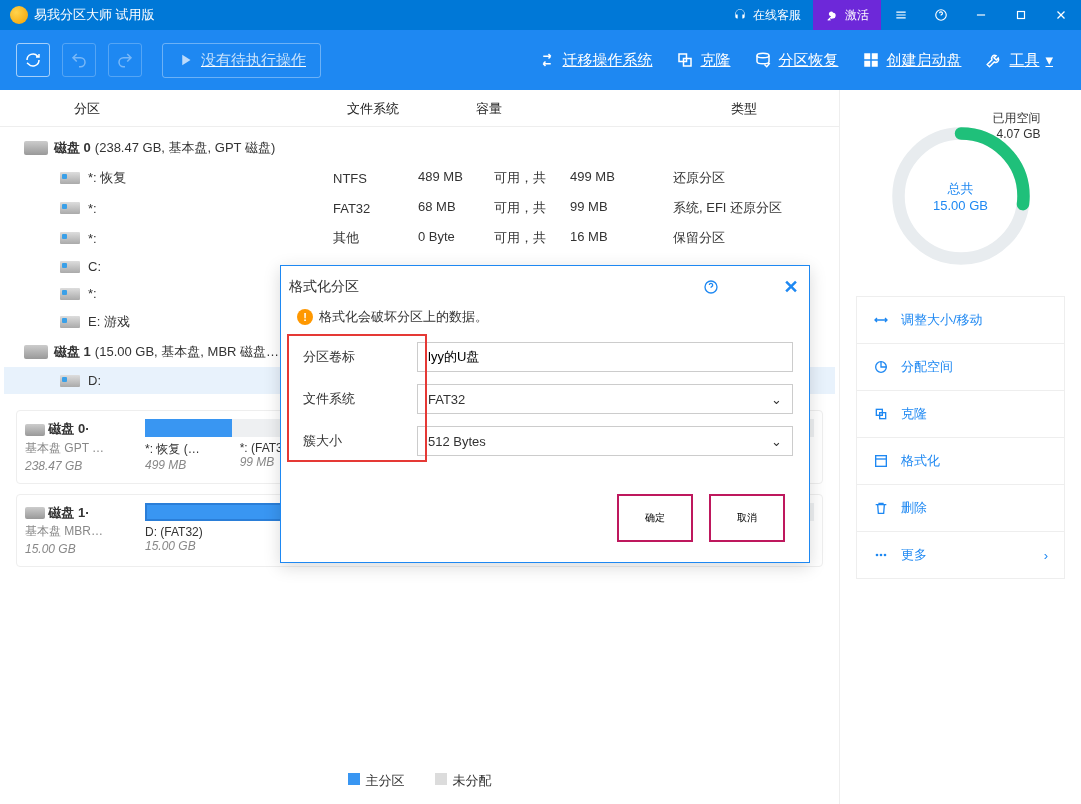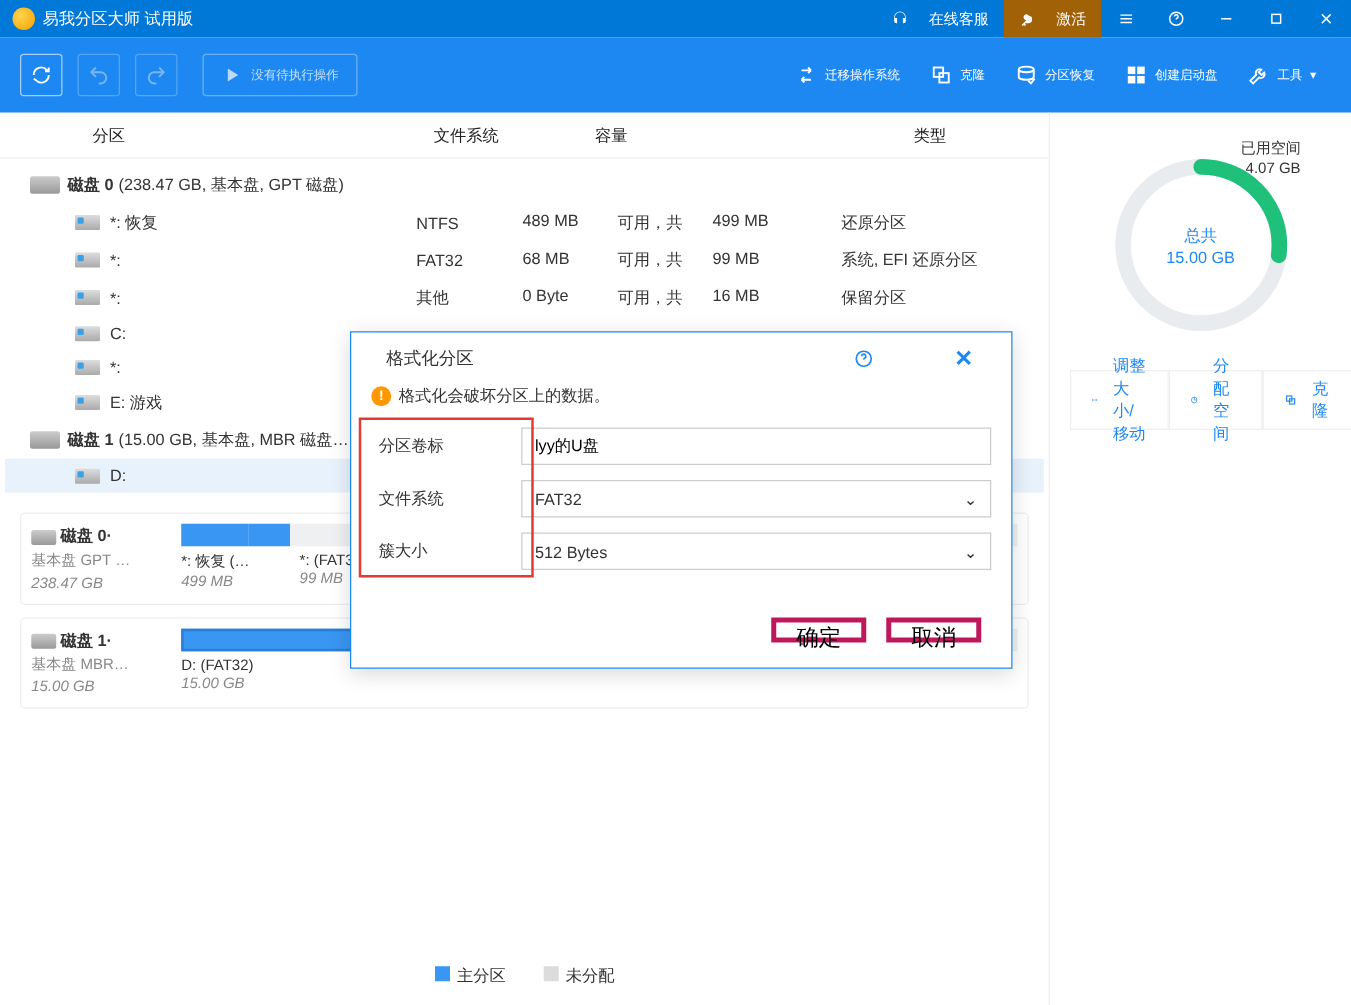--- a/index.html
+++ b/index.html
@@ -1,26 +1,26 @@
 <!DOCTYPE html>
 <html><head>
 <meta charset="utf-8">
 <style>
 * { box-sizing: border-box; margin: 0; padding: 0; }
 body { font-family: "Microsoft YaHei", Arial, sans-serif; font-size: 13px; color: #333; background: #fff; width: 1081px; height: 804px; overflow: hidden; position: relative; }
 
 .titlebar { background: #0078d7; height: 30px; display: flex; align-items: center; color: #fff; padding-left: 10px; font-size: 13px; }
 .titlebar .logo { width: 18px; height: 18px; border-radius: 50%; background: radial-gradient(circle at 35% 35%, #ffd34d, #f5a100); margin-right: 6px; }
 .titlebar .spacer { flex: 1; }
-.titlebar .tbtn { height: 30px; padding: 0 12px; display: flex; align-items: center; font-size: 12px; cursor: pointer; gap: 16px; }
-.titlebar .tbtn.orange { background: #a16207; }
+.titlebar .tbtn { height: 30px; padding: 0 12px; display: flex; align-items: center; font-size: 12px; cursor: pointer; gap: 6px; }
+.titlebar .tbtn.orange { background: #6d28d9; }
 .titlebar .ticon { width: 14px; height: 14px; display: inline-block; }
 .titlebar .win { width: 40px; justify-content: center; }
 
-.toolbar { background: #1e88f2; height: 60px; display: flex; align-items: center; padding: 0 16px; color: #fff; font-size: 10px; }
+.toolbar { background: #1e88f2; height: 60px; display: flex; align-items: center; padding: 0 16px; color: #fff; font-size: 15px; text-decoration: underline; }
 .toolbar .group { display: flex; align-items: center; gap: 12px; }
 .toolbar .iconbtn { width: 34px; height: 34px; border: 1px solid rgba(255,255,255,0.6); border-radius: 3px; display: flex; align-items: center; justify-content: center; cursor: pointer; }
 .toolbar .iconbtn.disabled { opacity: 0.4; cursor: default; }
 .toolbar .status { color: rgba(255,255,255,0.75); margin-left: 8px; border: 1px solid rgba(255,255,255,0.35); padding: 7px 14px; border-radius: 3px; display: flex; align-items: center; gap: 6px; }
 .toolbar .spacer { flex: 1; }
 .toolbar .action { display: flex; align-items: center; gap: 6px; padding: 0 12px; cursor: pointer; height: 60px; }
 .toolbar svg { width: 18px; height: 18px; }
 
 .main { display: flex; height: 714px; }
 .left { width: 840px; border-right: 1px solid #eee; display: flex; flex-direction: column; }
@@ -63,40 +63,40 @@
 .legend { display: flex; justify-content: center; gap: 30px; padding: 14px 0; font-size: 13px; }
 .legend .sw { width: 12px; height: 12px; display: inline-block; margin-right: 6px; }
 .legend .sw.blue { background: #3996f2; }
 .legend .sw.gray { background: #dcdcdc; }
 
 .gauge { width: 160px; height: 160px; margin: 10px auto 20px auto; position: relative; display:flex; align-items:center; justify-content:center; }
 .gauge svg { transform: rotate(-90deg); }
 .gauge-text { position: absolute; text-align: center; font-size: 13px; color: #1e88f2; }
 .gauge-top { position:absolute; top:-6px; text-align:right; width:100%; font-size:12px; color:#333; }
 
-.ops { display: flex; flex-direction: row; }
+.ops { display: flex; flex-direction: column; }
 .opbtn { height: 48px; border: 1px solid #eee; margin-bottom: -1px; display: flex; align-items: center; padding: 0 16px; gap: 12px; font-size: 13px; color: #1e88f2; cursor: pointer; background:#fff; }
 .opbtn svg { width: 16px; height: 16px; }
 .opbtn.more { justify-content: space-between; }
 
 
 .dialog { position: absolute; left: 280px; top: 265px; width: 530px; background: #fff; border: 1px solid #1e88f2; box-shadow: 0 4px 16px rgba(0,0,0,0.15); z-index: 10; }
-.dialog-head { height: 42px; display: flex; align-items: center; padding: 0 28px; font-size: 14px; gap: 48px; }
+.dialog-head { height: 42px; display: flex; align-items: center; padding: 0 8px; font-size: 14px; gap: 48px; }
 .dialog-head .spacer { flex: 1; }
 .dialog-head .dicon { width: 20px; height: 20px; display: flex; align-items: center; justify-content: center; cursor: pointer; color:#1e88f2; font-weight:bold; margin-left: 12px; }
 .dialog-warn { padding: 0 16px 12px 16px; display: flex; align-items: center; gap: 6px; font-size: 13px; }
 .dialog-warn .wicon { width: 16px; height: 16px; border-radius: 50%; background: #ff9800; color: #fff; display: flex; align-items: center; justify-content: center; font-size: 11px; font-weight: bold; }
 .dialog-body { padding: 4px 16px 16px 16px; }
 .form-row { display: flex; align-items: center; margin-bottom: 12px; }
 .form-row label { width: 120px; padding-left: 6px; }
 .form-row input, .form-row .select { flex: 1; height: 30px; border: 1px solid #ccc; padding: 0 10px; font-size: 13px; font-family: inherit; }
 .form-row .select { display: flex; align-items: center; justify-content: space-between; cursor: pointer; }
 .highlight-box { border: 2px solid #e53935; padding: 4px 2px 0 2px; margin-bottom: 6px; width:140px; position:absolute; height:128px; pointer-events:none; }
 .dialog-foot { display: flex; justify-content: flex-end; gap: 16px; padding: 10px 24px 20px 16px; }
-.dialog-foot button { width: 76px; height: 20px; border: 4px solid #be185d; background: #fff; cursor: pointer; font-size: 18px; font-family:inherit; }
+.dialog-foot button { width: 76px; height: 48px; border: 2px solid #be185d; background: #fff; cursor: pointer; font-size: 10px; font-family:inherit; }
 
 .spacer-flex { flex:1; }
 </style>
 </head>
 <body>
 
 <div class="titlebar">
   <span class="logo"></span>
   <span>易我分区大师 试用版</span>
   <span class="spacer"></span>

